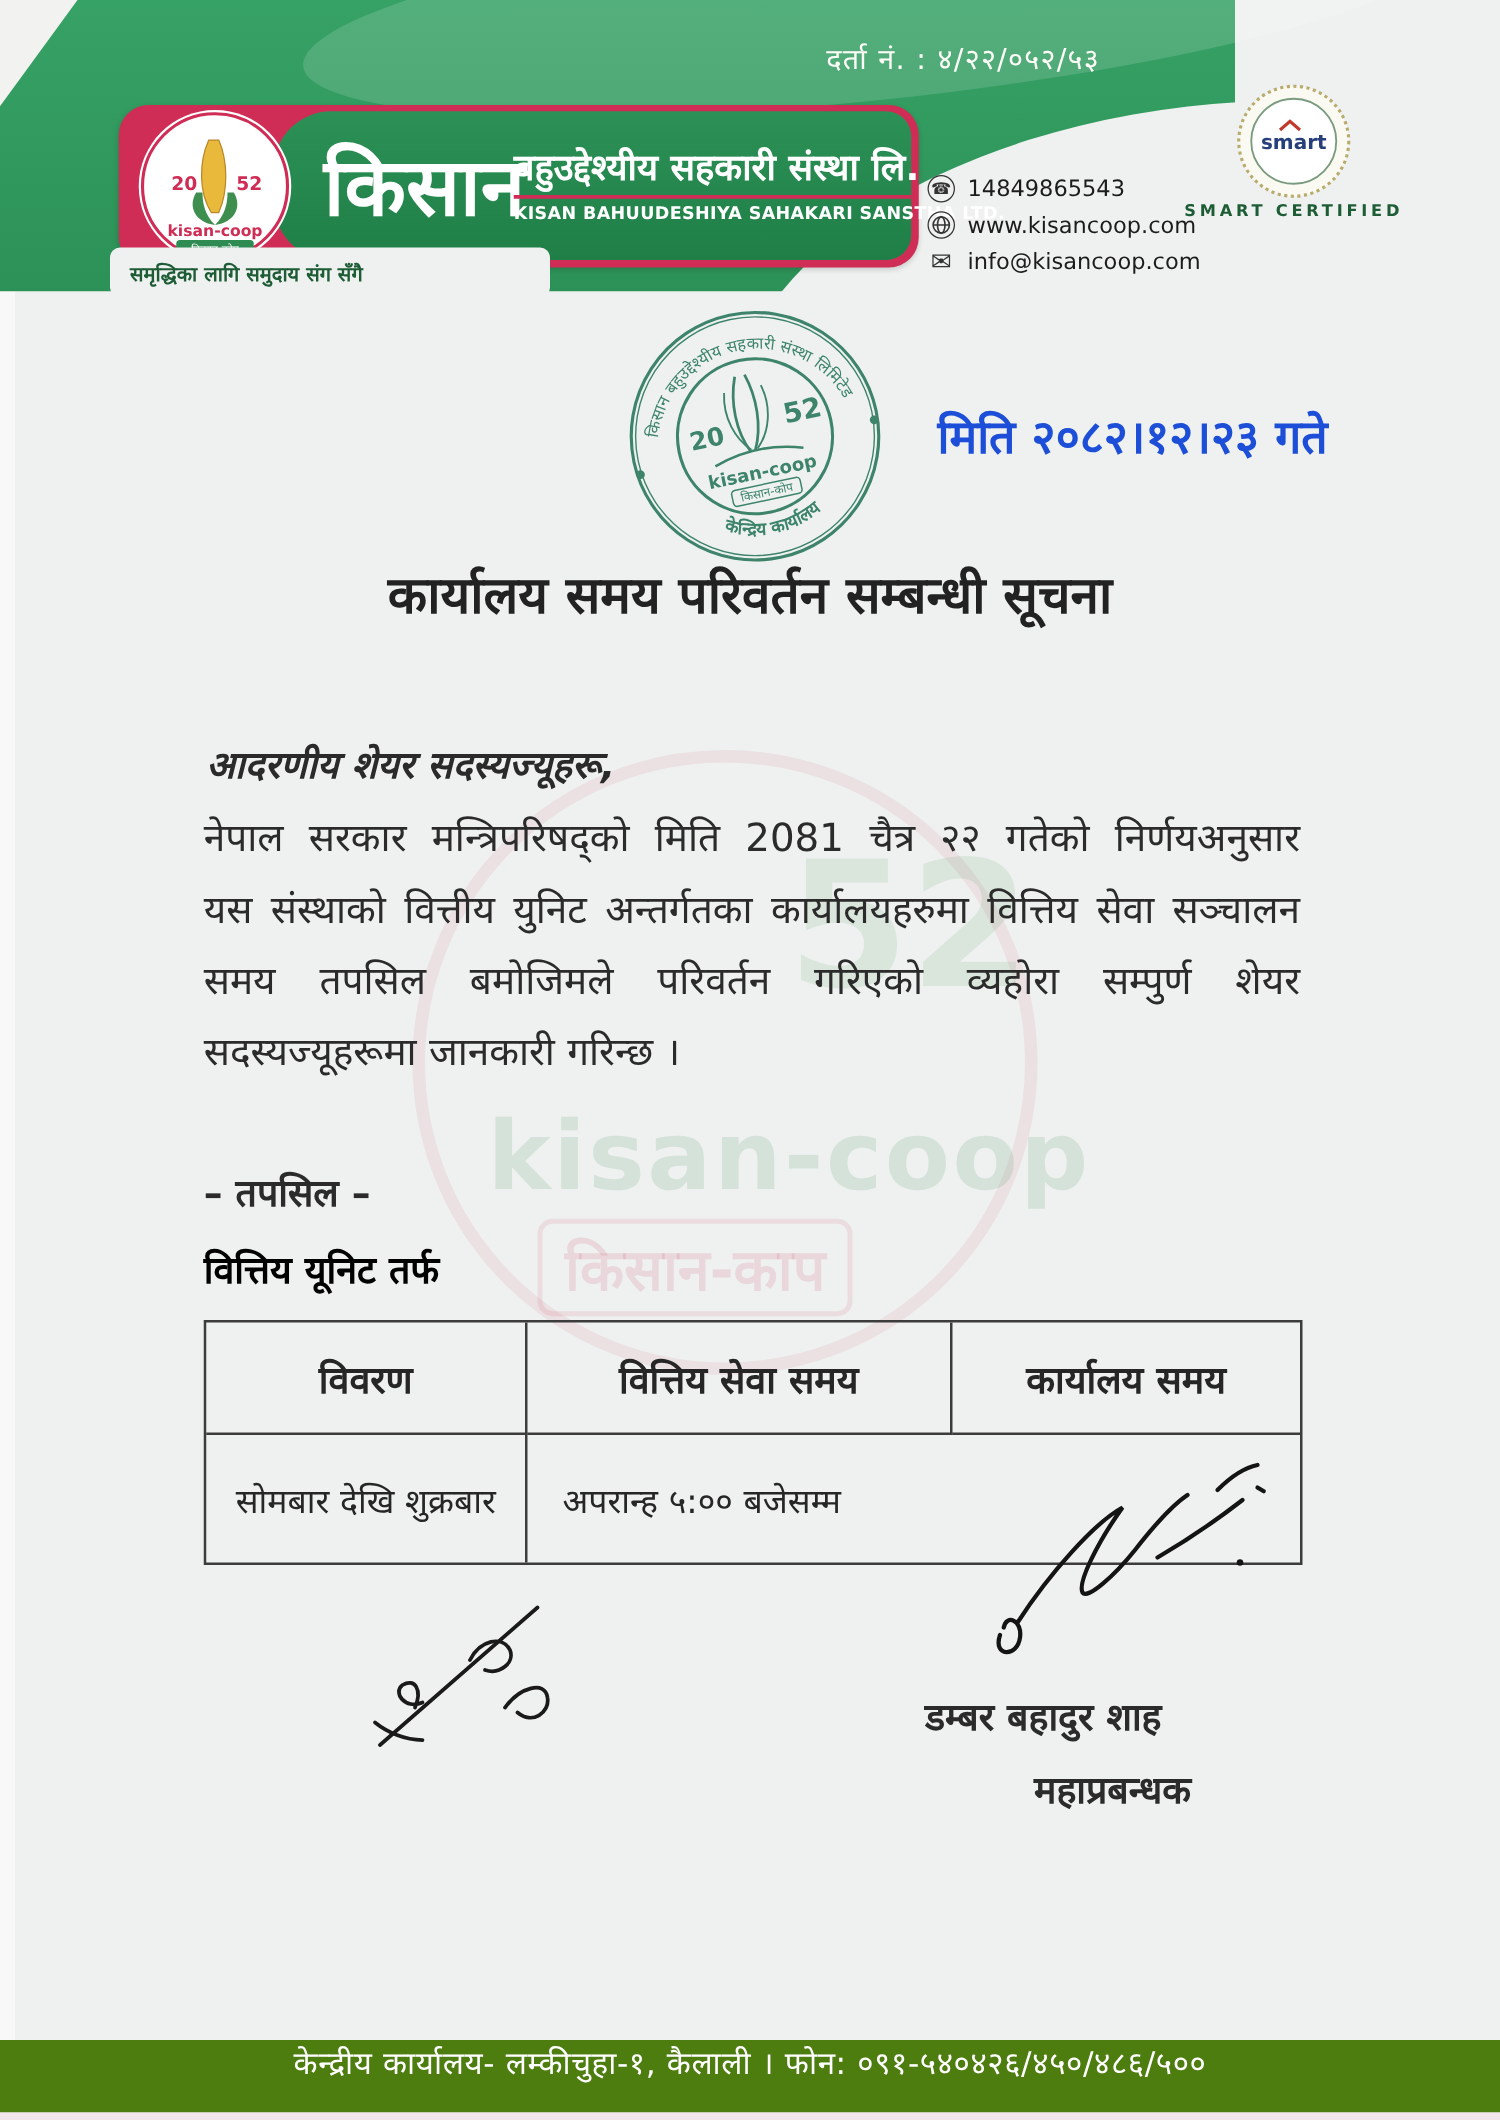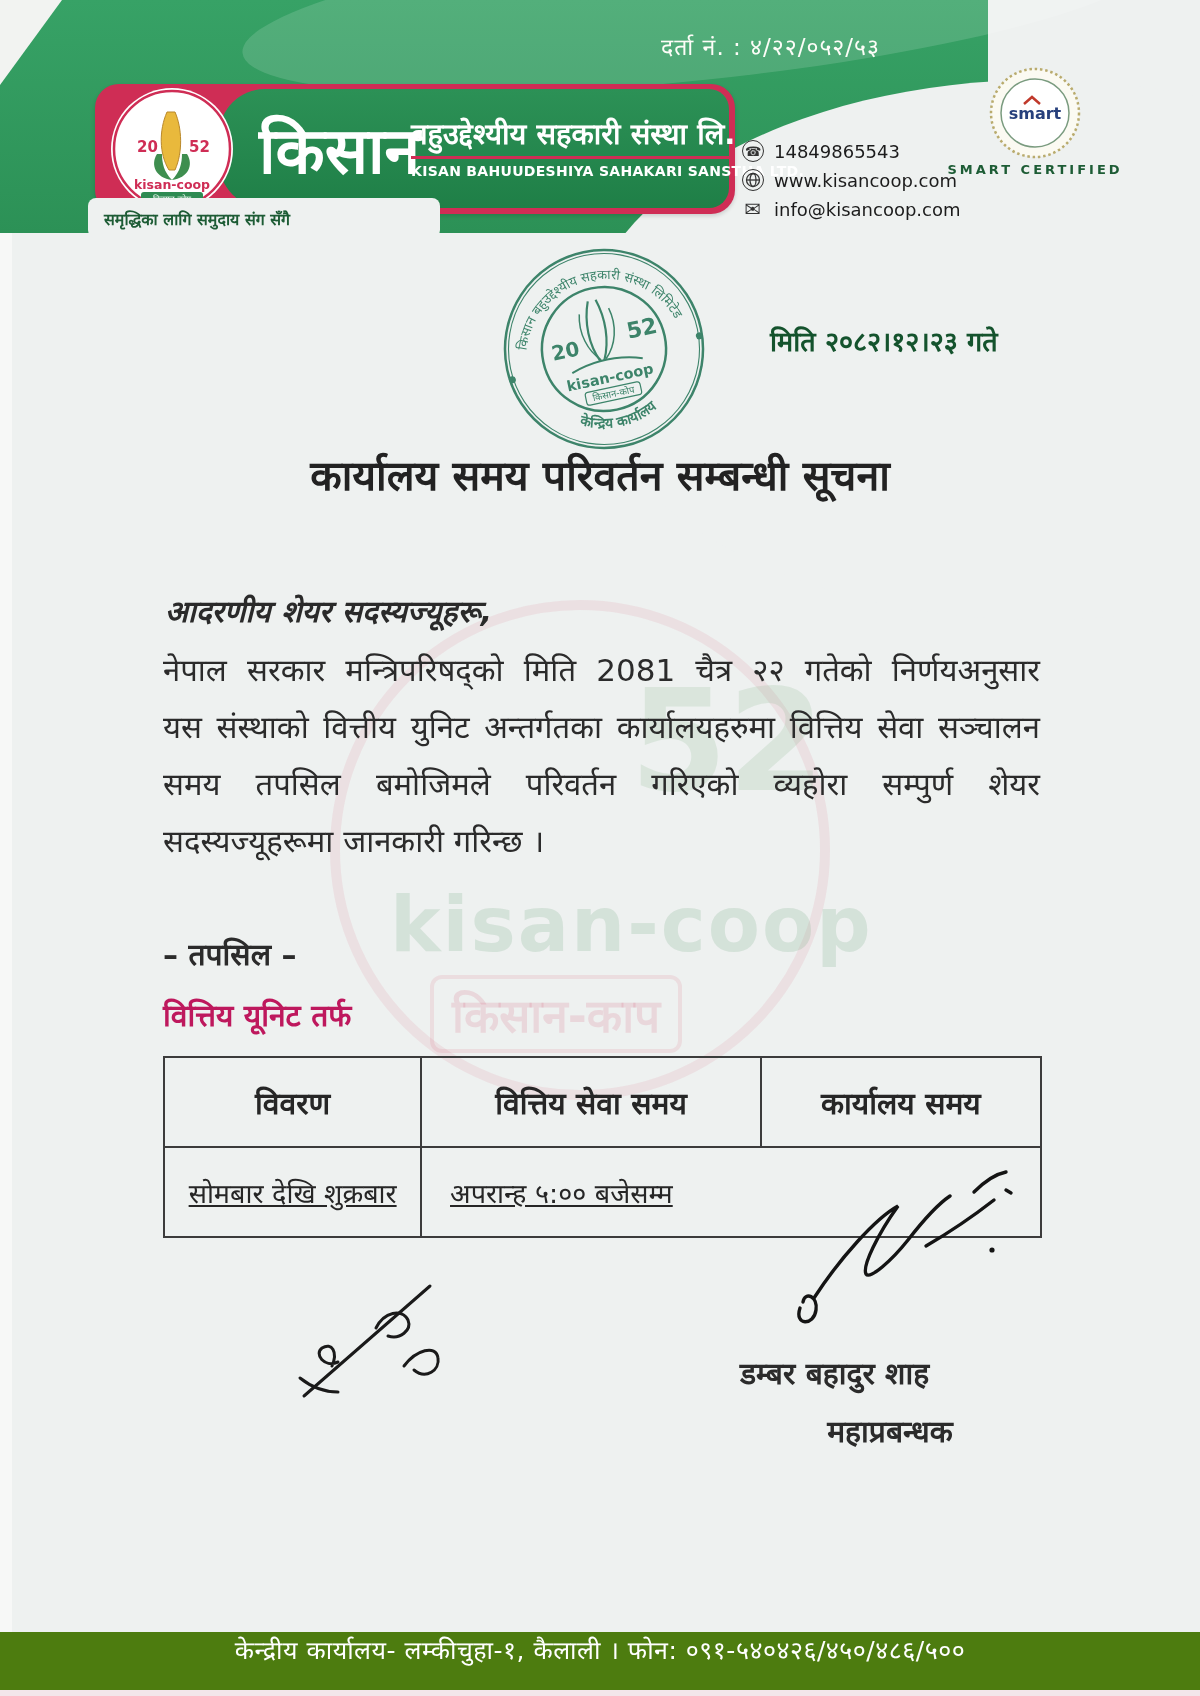--- a/index.html
+++ b/index.html
@@ -47,37 +47,37 @@
   .cicon.flat{border:none;font-size:20px;}
 
   .badge{position:absolute;left:988px;top:66px;}
   .badge-caption{position:absolute;left:940px;top:162px;width:190px;text-align:center;
                  font-size:13px;font-weight:bold;letter-spacing:3px;color:#1d5c35;}
 
   
   .stamp{position:absolute;left:492px;top:244px;z-index:3;opacity:0.92;}
 
   
-  .date-line{position:absolute;left:750px;top:322px;font-size:27px;font-weight:bold;color:#14532d;z-index:3;margin-left:20px;}
+  .date-line{position:absolute;left:750px;top:322px;font-size:37px;font-weight:bold;color:#1d4ed8;z-index:3;}
   .title{position:absolute;left:120px;top:446px;width:960px;text-align:center;
          font-size:41px;font-weight:bold;color:#222;z-index:3;}
   .salutation{position:absolute;left:165px;top:590px;font-size:30px;font-style:italic;font-weight:600;color:#2a2a2a;z-index:3;}
   .body-line{position:absolute;left:163px;width:877px;font-size:31px;color:#2b2b2b;z-index:3;}
   .just{text-align:justify;text-align-last:justify;}
   .tapasil{position:absolute;left:163px;top:933px;font-size:30px;font-weight:600;color:#2b2b2b;z-index:3;}
-  .unit-head{position:absolute;left:163px;top:994px;font-size:30px;font-weight:600;color:#be185d;z-index:3;}
+  .unit-head{position:absolute;left:163px;top:994px;font-size:30px;font-weight:600;color:#000000;z-index:3;}
 
   
   .doc-table{position:absolute;left:163px;top:1056px;width:875px;border:2px solid #3c3c3c;z-index:3;background:transparent;}
   .t-row{display:flex;}
   .t-cell{display:flex;align-items:center;justify-content:center;box-sizing:border-box;
           border-right:2px solid #3c3c3c;color:#262626;text-align:center;}
   .t-cell:last-child{border-right:none;}
   .t-head .t-cell{height:90px;font-size:30px;font-weight:bold;border-bottom:2px solid #3c3c3c;}
-  .t-data .t-cell{height:88px;font-size:27px;text-decoration:underline;}
+  .t-data .t-cell{height:102px;font-size:27px;}
   .c1{width:29.4%;} .c2{width:38.8%;} .c3{width:31.8%;}
 
   
   .sig{position:absolute;left:778px;top:1146px;z-index:3;}
   .sig-name{position:absolute;left:740px;top:1352px;width:300px;text-align:left;
             font-size:30px;font-weight:600;color:#2b2b2b;z-index:3;}
   .sig-role{position:absolute;left:740px;top:1410px;width:300px;text-align:center;
             font-size:30px;font-weight:600;color:#2b2b2b;z-index:3;}
   .note{position:absolute;left:280px;top:1258px;z-index:3;}
 

